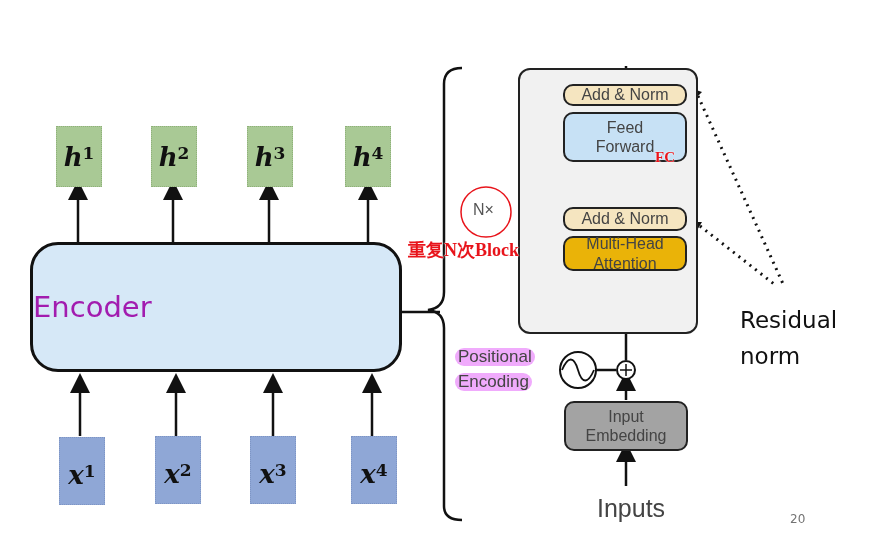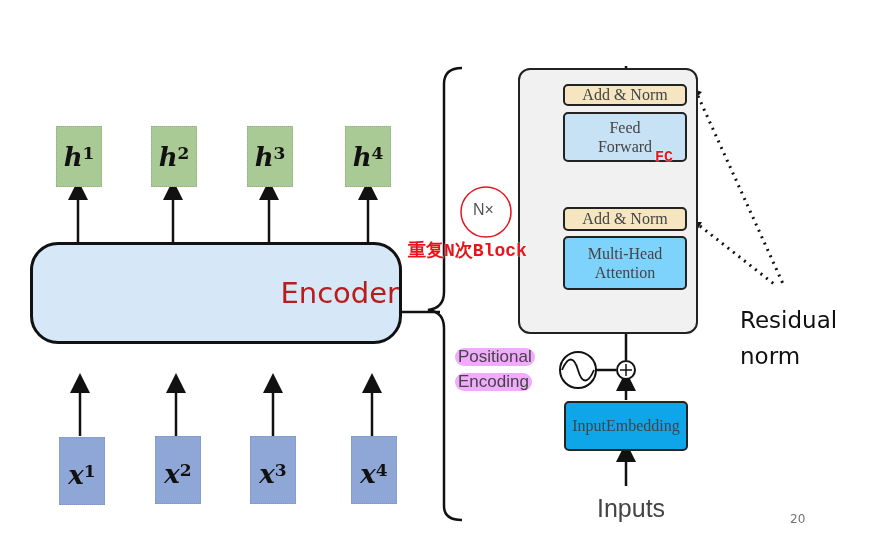--- a/index.html
+++ b/index.html
@@ -3,28 +3,28 @@
 <meta charset="utf-8">
 <style>
   html, body { margin:0; padding:0; background:#ffffff; }
   body { width:875px; height:542px; position:relative; overflow:hidden; font-family:"Liberation Sans", sans-serif; }
   .abs { position:absolute; }
   .hbox { position:absolute; width:46px; height:61px; background:#a9c995; border:1px dotted #8fb07a; box-sizing:border-box;
           display:flex; align-items:center; justify-content:center; font-family:"DejaVu Serif", serif; font-style:italic; font-weight:bold; font-size:26px; color:#111; }
   .xbox { position:absolute; width:46px; height:68px; background:#8fa7d6; border:1px dotted #7e95c4; box-sizing:border-box;
           display:flex; align-items:center; justify-content:center; font-family:"DejaVu Serif", serif; font-style:italic; font-weight:bold; font-size:26px; color:#111; padding-top:8px; }
   .hbox sup, .xbox sup { font-size:17px; font-style:normal; position:relative; top:-4px; }
-  .encoder { position:absolute; left:30px; top:242px; width:372px; height:102px; background:#d6e8f7; border:3px solid #111;
-             border-radius:28px; box-sizing:border-box; display:flex; align-items:center; justify-content:flex-end;
-             font-family:"DejaVu Sans", sans-serif; font-size:29px; color:#b91c1c; }
-  .tbox { position:absolute; border:2.5px solid #222; border-radius:5px; box-sizing:border-box; display:flex; align-items:center;
-          justify-content:center; text-align:center; color:#444; font-family:Liberation Serif, serif; line-height:1.2; }
+  .encoder { position:absolute; left:30px; top:242px; width:372px; height:130px; background:#d6e8f7; border:3px solid #111;
+             border-radius:28px; box-sizing:border-box; display:flex; align-items:center; justify-content:flex-start;
+             font-family:"DejaVu Sans", sans-serif; font-size:29px; color:#a21caf; }
+  .tbox { position:absolute; border:2.5px solid #222; border-radius:10px; box-sizing:border-box; display:flex; align-items:center;
+          justify-content:center; text-align:center; color:#444; font-family:Liberation Sans, sans-serif; line-height:1.2; }
   .outer { position:absolute; left:518px; top:68px; width:180px; height:266px; background:#f1f1f1; border:2.5px solid #222; border-radius:12px; box-sizing:border-box; }
   .pe-label { position:absolute; background:#f0abfc; border-radius:10px; color:#444; font-size:17px; padding:0 3px; line-height:18px; }
-  .red-text { position:absolute; color:#e8141b; font-weight:bold; font-family:Liberation Mono, monospace; text-shadow:0 0 1px #fff,0 0 2px #fff; }
+  .red-text { position:absolute; color:#e8141b; font-weight:bold; font-family:Liberation Serif, serif; text-shadow:0 0 1px #fff,0 0 2px #fff; }
   .residual { position:absolute; left:740px; top:302px; font-family:"DejaVu Sans", sans-serif; font-size:23px; color:#111; line-height:36px; }
   .pagenum { position:absolute; left:790px; top:512px; font-size:12px; color:#737373; font-family:"DejaVu Sans", sans-serif; }
   svg.overlay { position:absolute; left:0; top:0; }
 </style>
 </head>
 <body>
 
 <svg class="overlay" width="875" height="542">
   <defs>
     <marker id="ah" markerWidth="8" markerHeight="8" refX="4" refY="4" orient="auto">
@@ -142,31 +142,31 @@
     <span>Add &amp; Norm</span>
   </div>
 <div class="tbox" style="left:563px;top:112px;width:124px;height:50px;background:#c7e1f5;font-size:16px;flex-direction:column;">
   <span>Feed</span>
   <span>Forward</span>
 </div>
 
 <div class="tbox" style="left:563px;top:207px;width:124px;height:24px;background:#f5e5c0;font-size:16px;">
     <span>Add &amp; Norm</span>
   </div>
-<div class="tbox" style="left:563px;top:236px;width:124px;height:54px;background:#7dd3fc;font-size:16px;flex-direction:column;">
+<div class="tbox" style="left:563px;top:236px;width:124px;height:35px;background:#eab308;font-size:16px;flex-direction:column;">
   <span>Multi-Head</span>
   <span>Attention</span>
 </div>
 
 <div class="abs" style="left:473px;top:201px;font-size:16px;color:#555;">N×</div>
 
 <div class="pe-label" style="left:455px;top:348px;">Positional</div>
 <div class="pe-label" style="left:455px;top:373px;">Encoding</div>
 
-<div class="tbox" style="left:564px;top:401px;width:124px;height:50px;background:#0ea5e9;font-size:16px;flex-direction:row;">
+<div class="tbox" style="left:564px;top:401px;width:124px;height:50px;background:#a3a3a3;font-size:16px;flex-direction:column;">
   <span>Input</span>
   <span>Embedding</span>
 </div>
 
 <div class="abs" style="left:597px;top:494px;font-size:25px;color:#444;">Inputs</div>
 
 <div class="red-text" style="left:408px;top:238px;font-size:18px;">重复N次Block</div>
 <div class="red-text" style="left:655px;top:149px;font-size:15px;">FC</div>
 
 <div class="residual">

